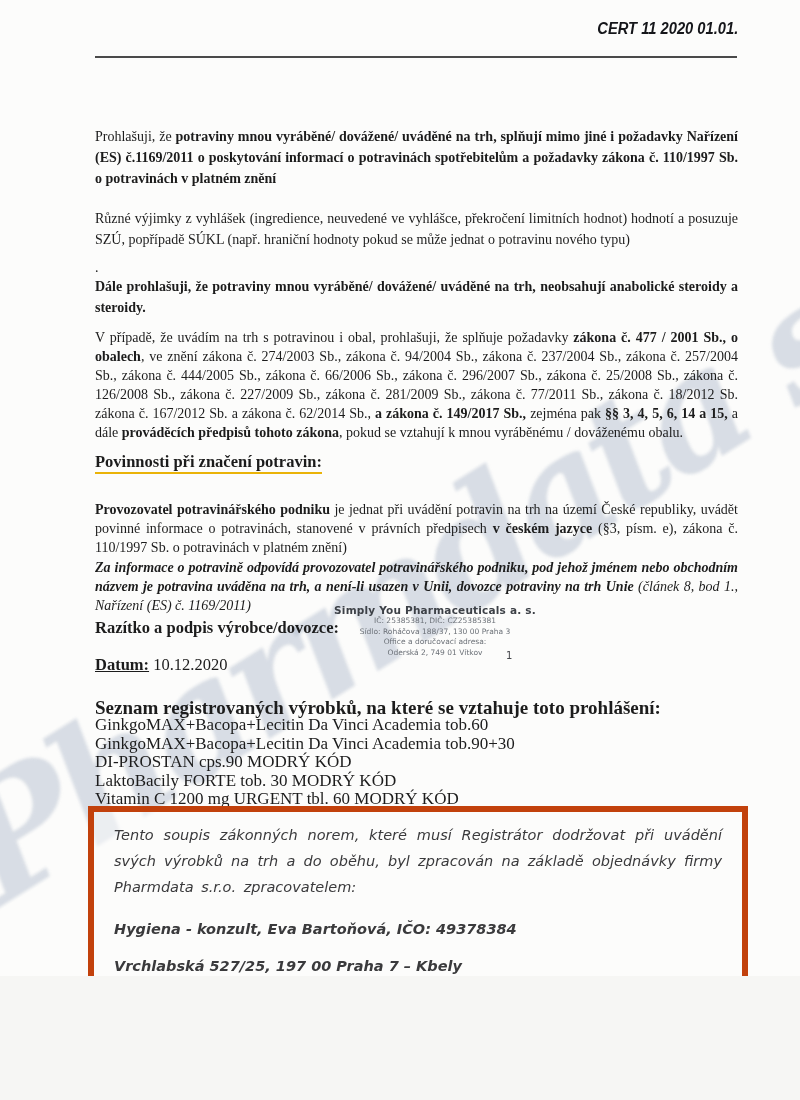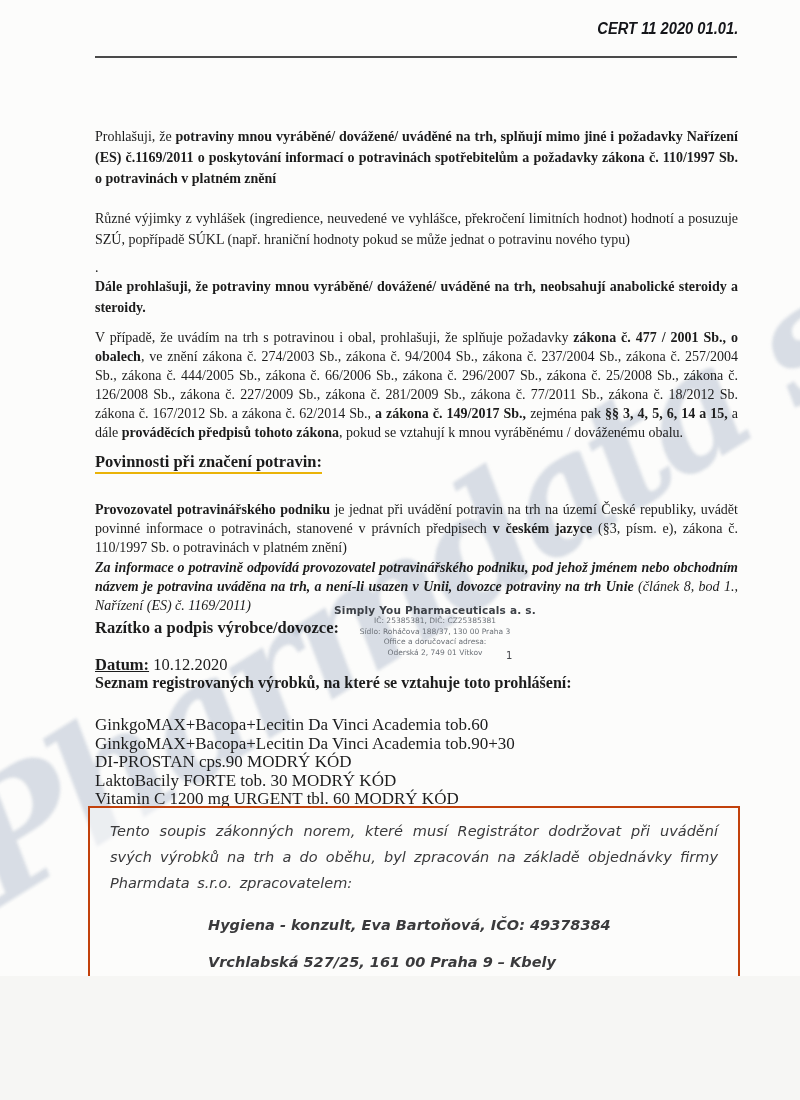--- a/index.html
+++ b/index.html
@@ -61,33 +61,33 @@
     position:absolute;left:330px;top:604px;width:210px;text-align:center;
     font-family:"DejaVu Sans", sans-serif;z-index:2;
   }
   .stamp .company{font-size:10.5px;font-weight:bold;color:#3d4147;letter-spacing:.2px;}
   .stamp .small{font-size:7.5px;color:#6b7077;line-height:10.5px;}
   .page-mark{
     position:absolute;left:506px;top:650px;font-size:10px;color:#44464a;
     font-family:"DejaVu Sans", sans-serif;z-index:2;
   }
   
-  .list-heading{position:absolute;left:95px;top:674px;font-size:16px;font-weight:bold;z-index:2;}
+  .list-heading{position:absolute;left:95px;top:697px;font-size:19px;font-weight:bold;z-index:2;}
   .product-list{position:absolute;left:95px;top:716px;width:643px;z-index:2;}
   .product-list div{font-size:17px;line-height:18.5px;}
   
   .proc-box{
     position:absolute;left:88px;top:806px;width:608px;height:206px;
-    border:2px solid #c2410c;padding:10px 20px;
+    border:6px solid #c2410c;padding:10px 20px;
     background:rgba(252,252,251,0.55);
     font-family:"DejaVu Sans", sans-serif;font-style:italic;color:#3a3a3c;
     z-index:2;
   }
   .proc-box .intro{font-size:14.5px;line-height:26px;text-align:justify;word-spacing:3px;}
-  .proc-box .contact{font-weight:bold;font-size:14.5px;margin-left:98px;margin-top:21px;}
+  .proc-box .contact{font-weight:bold;font-size:14.5px;margin-top:21px;}
   
   .footer-rule{position:absolute;top:1045px;left:88px;width:643px;height:2px;background:#4a4a4a;z-index:2;}
   .footer-text{
     position:absolute;top:1051px;left:0;width:816px;text-align:center;
     font-family:"Liberation Sans", sans-serif;font-size:14px;color:#1b1b1d;
     transform:scaleX(0.94);transform-origin:50% 50%;z-index:2;
   }
   .footer-text .b{font-weight:bold;}
 </style>
 </head>
@@ -135,21 +135,21 @@
     <div>GinkgoMAX+Bacopa+Lecitin Da Vinci Academia tob.60</div>
     <div>GinkgoMAX+Bacopa+Lecitin Da Vinci Academia tob.90+30</div>
     <div>DI-PROSTAN cps.90 MODRÝ KÓD</div>
     <div>LaktoBacily FORTE tob. 30 MODRÝ KÓD</div>
     <div>Vitamin C 1200 mg URGENT tbl. 60 MODRÝ KÓD</div>
   </div>
 
   <div class="proc-box">
     <div class="intro">Tento soupis zákonných norem, které musí Registrátor dodržovat při uvádění svých výrobků na trh a do oběhu, byl zpracován na základě objednávky firmy Pharmdata s.r.o. zpracovatelem:</div>
     <div class="contact">Hygiena - konzult, Eva Bartoňová, IČO:  49378384</div>
-    <div class="contact">Vrchlabská 527/25, 161 00   Praha 9 – Kbely</div>
+    <div class="contact">Vrchlabská 527/25, 197 00   Praha 7 – Kbely</div>
     <div class="contact">mobil: 777 939 003,</div>
     <div class="contact">e-mail: hygiena@seznam.cz</div>
   </div>
 
   <div class="footer-rule"></div>
   <div class="footer-text"><span>Stránka </span><span class="b">5</span><span> z </span><span class="b">5</span></div>
 
 </div>
 
 </body></html>

